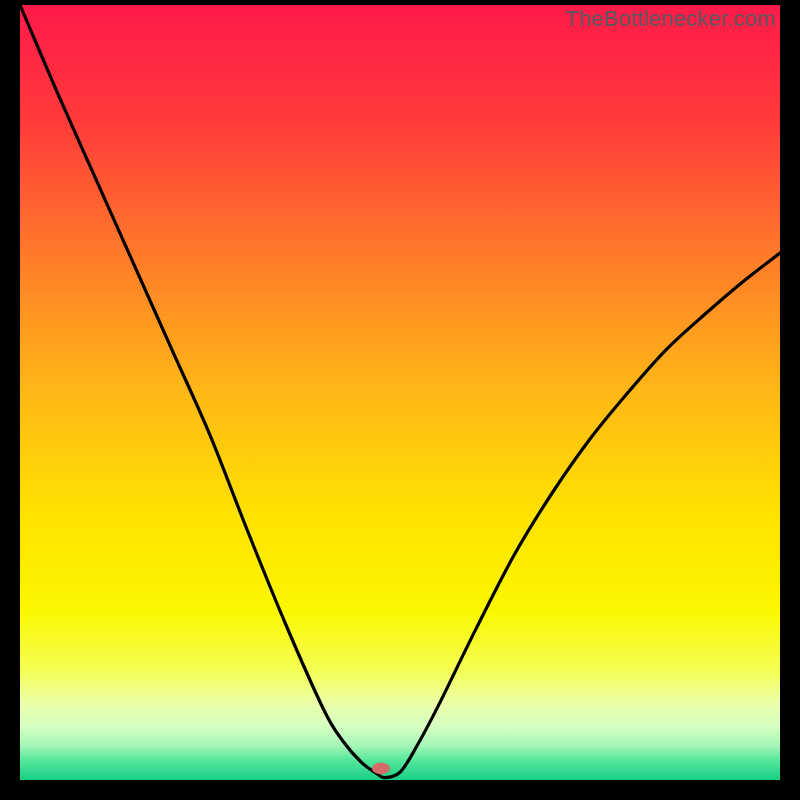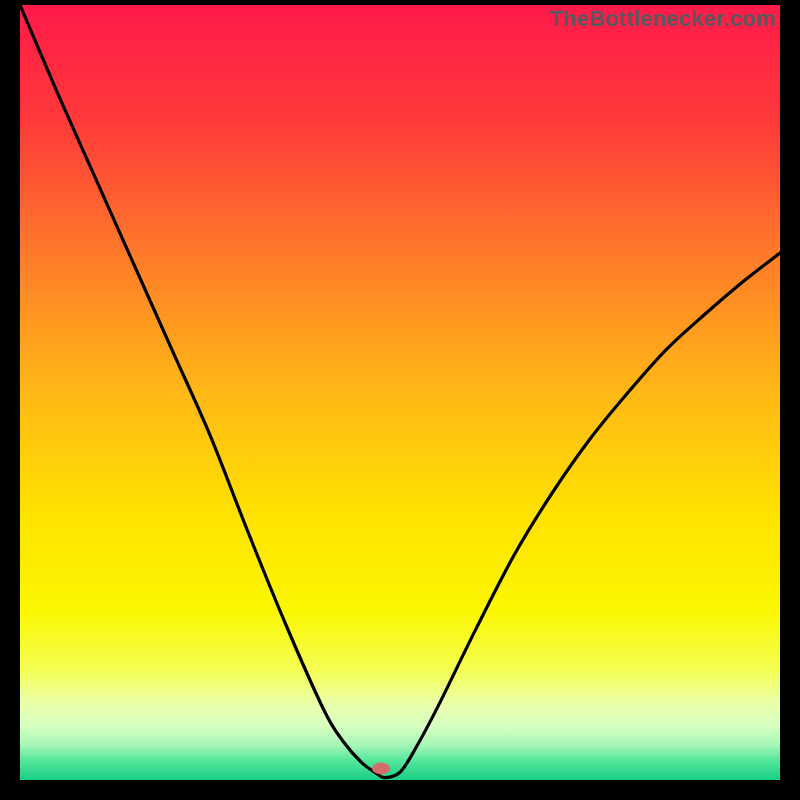--- a/index.html
+++ b/index.html
@@ -25,21 +25,21 @@
     top: 0;
     width: 760px;
     height: 775px;
   }
   .attribution {
     position: absolute;
     top: 6px;
     right: 24px;
     color: #555a5e;
     font-size: 22px;
-    font-weight: 700;
+    font-weight: 400;
     letter-spacing: 0.2px;
   }
 </style>
 </head>
 <body>
 
 <div class="frame">
   <svg class="plot" viewBox="0 0 760 775" preserveAspectRatio="none">
     <defs>
       <linearGradient id="bg-grad" x1="0" y1="0" x2="0" y2="1">

